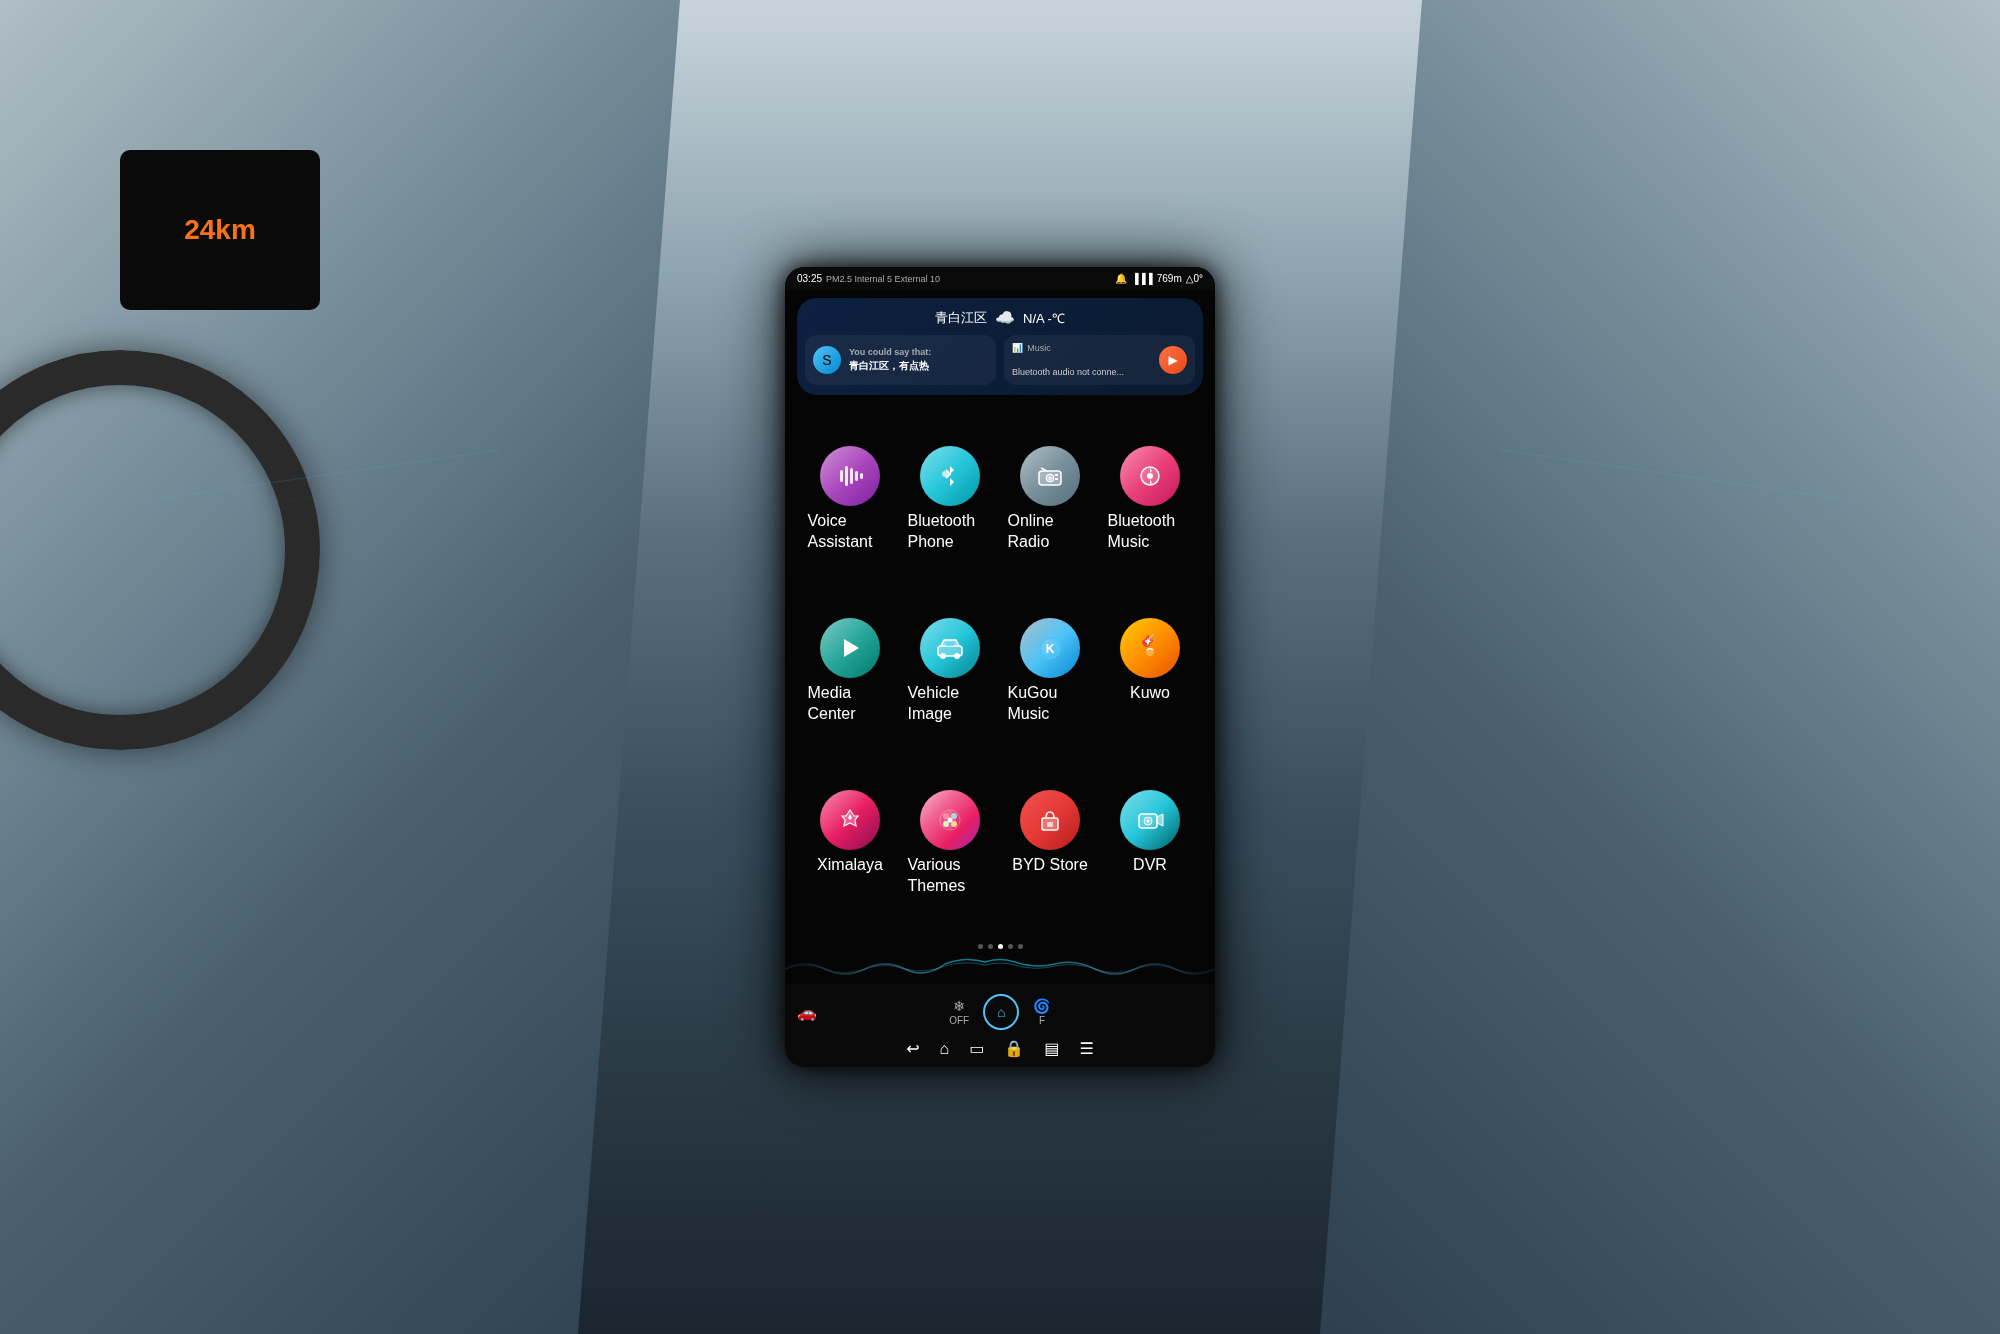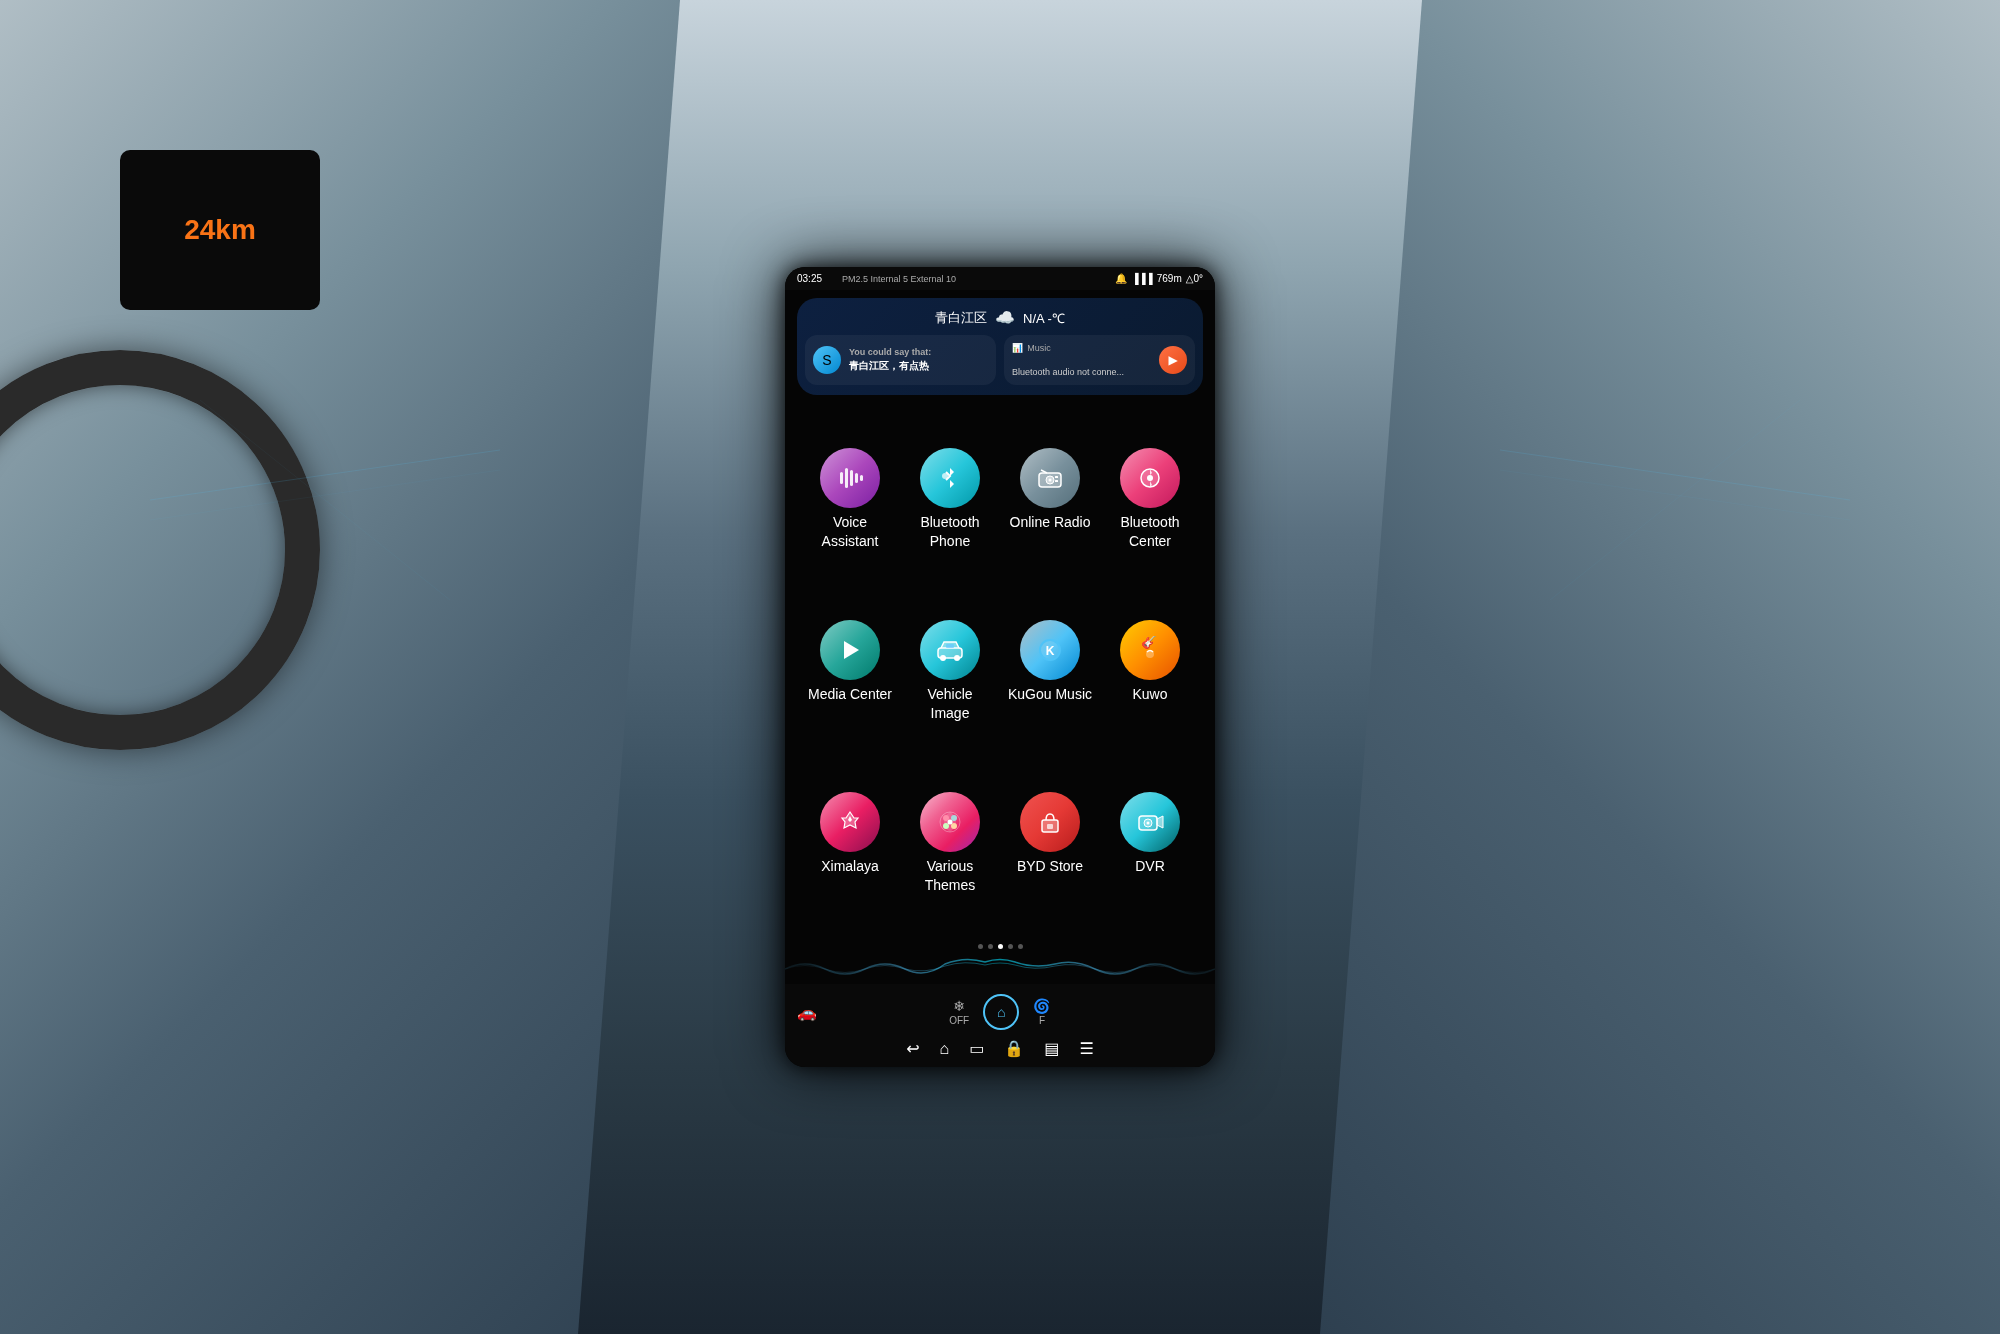--- a/index.html
+++ b/index.html
@@ -95,21 +95,21 @@
     .status-bar {
       display: flex;
       justify-content: space-between;
       align-items: center;
       padding: 6px 12px;
       background: #0a0a0a;
       font-size: 10px;
       color: #ffffff;
       flex-shrink: 0;
     }
-    .status-left { display: flex; align-items: center; gap: 20px; }
+    .status-left { display: flex; align-items: center; gap: 4px; }
     .status-right { display: flex; align-items: center; gap: 4px; }
 
     
     .weather-card {
       margin: 8px 12px;
       background: linear-gradient(135deg, #0d2040 0%, #0a1a30 100%);
       border-radius: 20px;
       padding: 10px 8px;
       flex-shrink: 0;
     }
@@ -236,22 +236,22 @@
       border-radius: 50%;
       display: flex;
       align-items: center;
       justify-content: center;
       font-size: 26px;
       flex-shrink: 0;
     }
 
     .app-label {
       color: #ffffff;
-      font-size: 14px;
-      text-align: center;
+      font-size: 16px;
+      text-align: left;
       line-height: 1.3;
     }
 
     
     .icon-voice { background: linear-gradient(135deg, #ce93d8, #ab47bc, #7b1fa2); }
     .icon-bt-phone { background: linear-gradient(135deg, #80deea, #26c6da, #0097a7); }
     .icon-radio { background: linear-gradient(135deg, #b0bec5, #78909c, #546e7a); }
     .icon-bt-music { background: linear-gradient(135deg, #f48fb1, #ec407a, #c2185b); }
     .icon-media { background: linear-gradient(135deg, #80cbc4, #26a69a, #00796b); }
     .icon-vehicle { background: linear-gradient(135deg, #80deea, #26c6da, #00838f); }
@@ -489,21 +489,21 @@
       </div>
       <div class="app-item">
         <div class="app-icon icon-bt-music">
           <svg width="28" height="28" viewBox="0 0 28 28">
             <circle cx="14" cy="14" r="9" fill="rgba(255,255,255,0.2)" stroke="white" stroke-width="1.5"></circle>
             <circle cx="14" cy="14" r="3" fill="white"></circle>
             <path d="M14 5 L16 9 L14 11 L14 5Z" fill="white" opacity="0.8"></path>
             <path d="M14 17 L16 21 L14 23 L14 17Z" fill="white" opacity="0.8"></path>
           </svg>
         </div>
-        <span class="app-label">Bluetooth Center</span>
+        <span class="app-label">Bluetooth Music</span>
       </div>
     </div>
 
     <div class="app-row">
       <div class="app-item">
         <div class="app-icon icon-media">
           <svg width="28" height="28" viewBox="0 0 28 28">
             <polygon points="8,5 23,14 8,23" fill="white"></polygon>
           </svg>
         </div>

